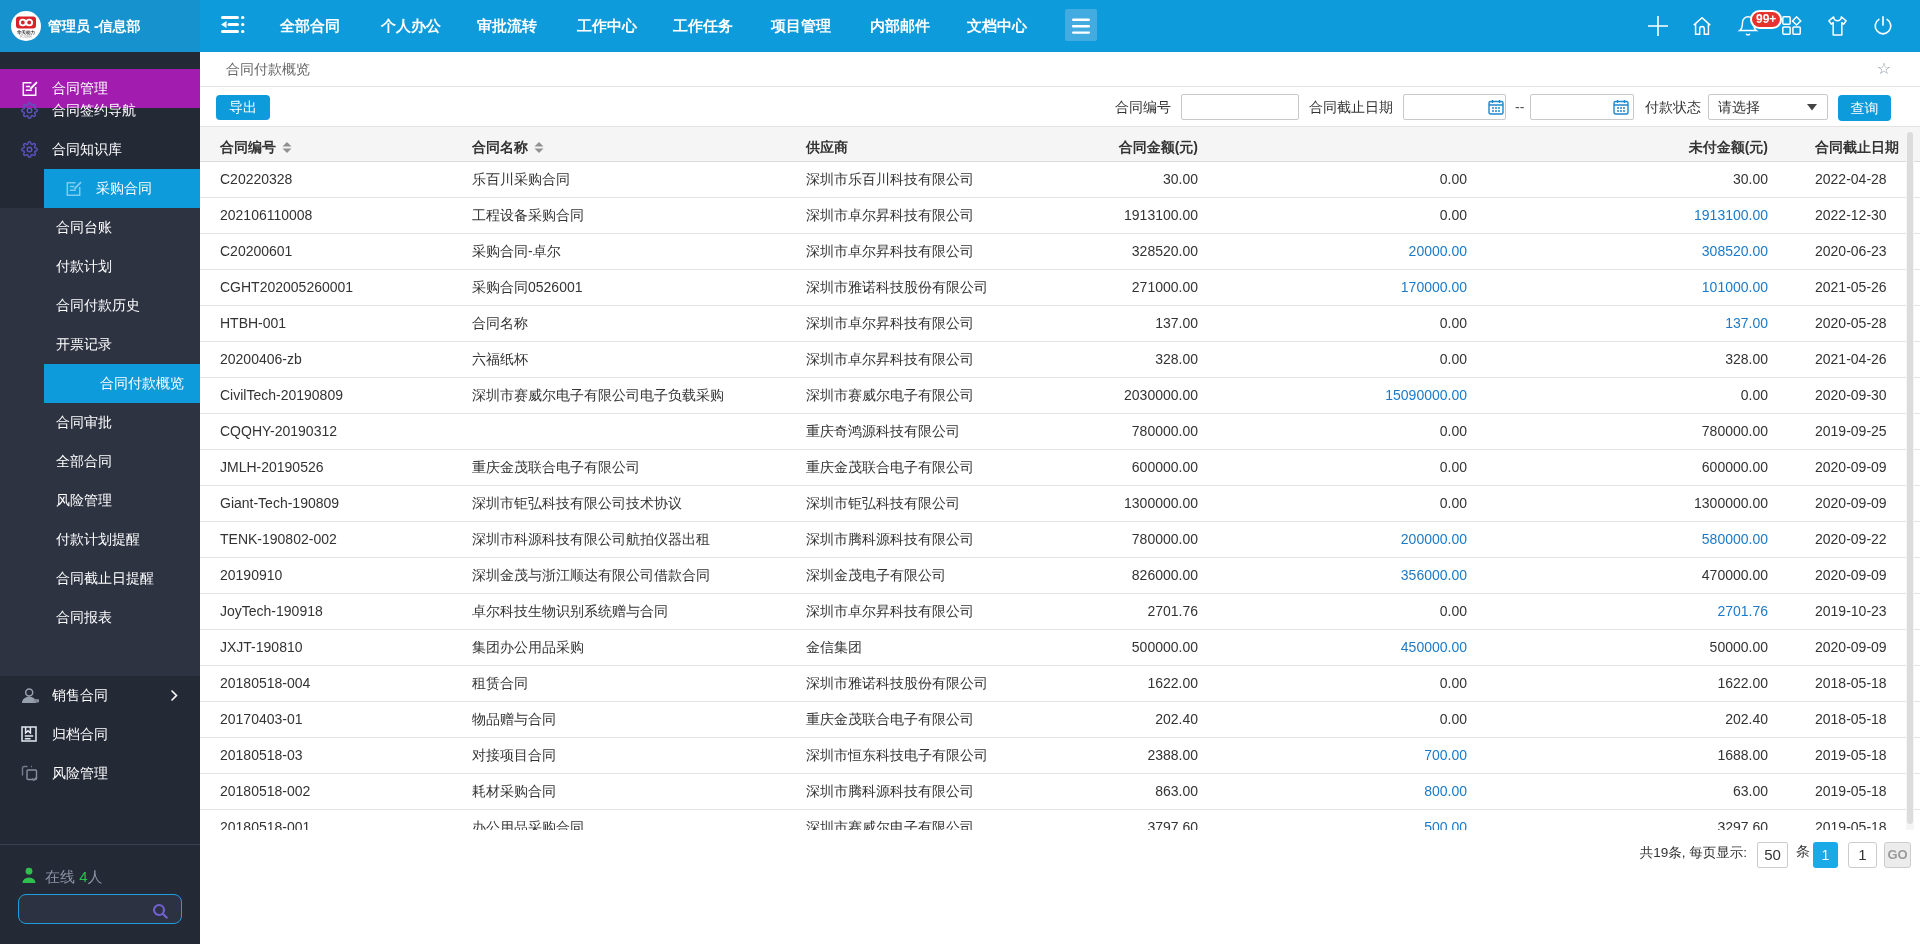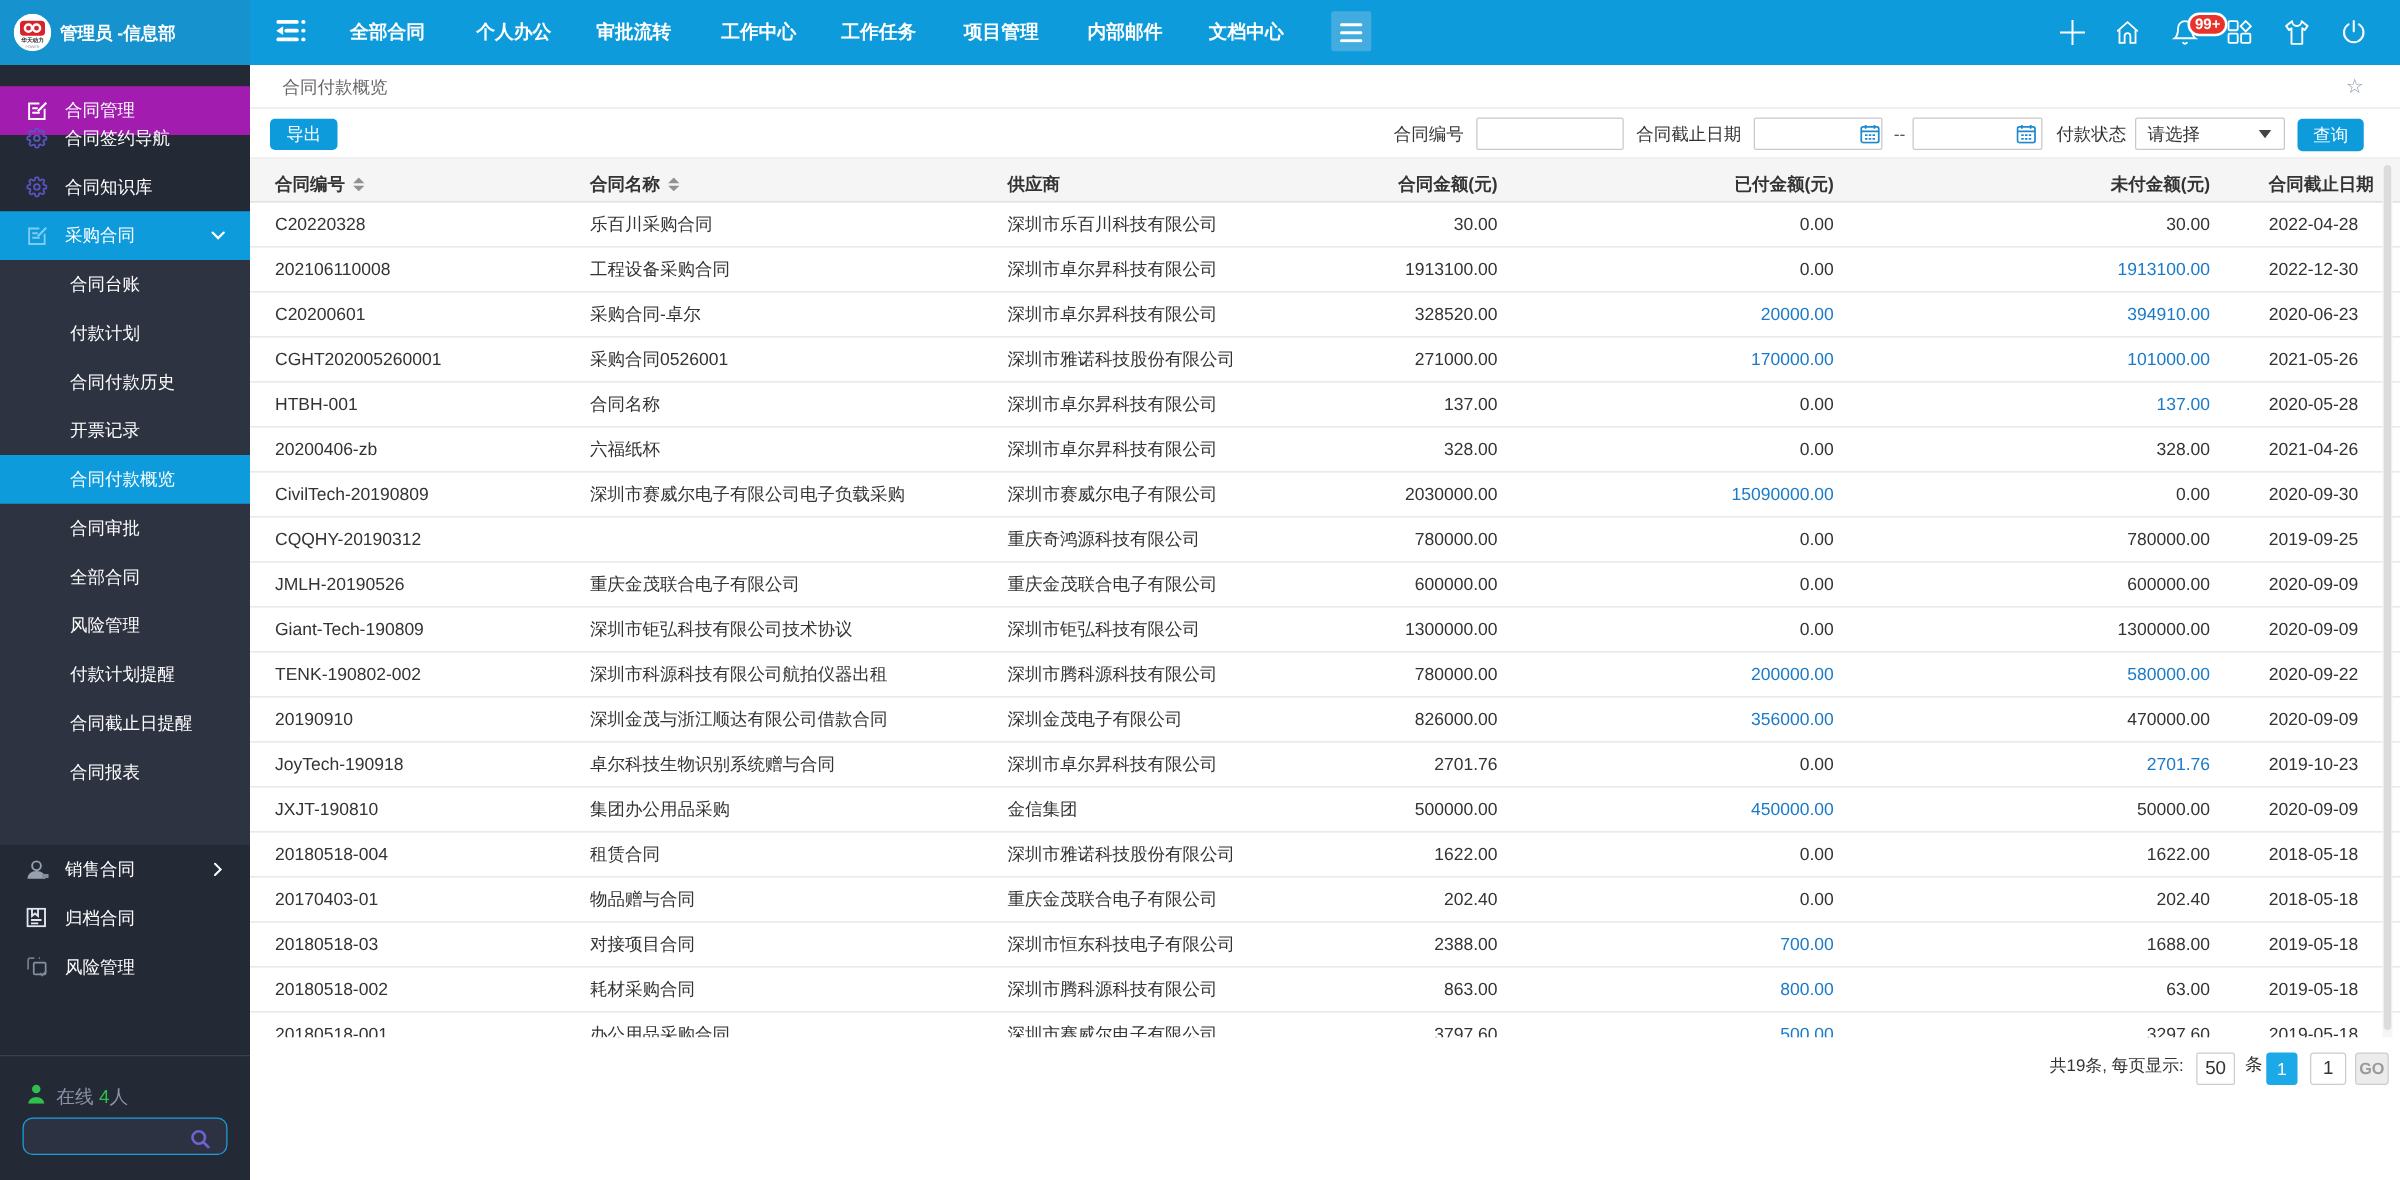--- a/index.html
+++ b/index.html
@@ -10,21 +10,21 @@
 
 #sidebar { position:absolute; left:0; top:0; width:200px; height:944px; background:#242936; }
 #sbhead { position:absolute; left:0; top:0; width:200px; height:52px; background:#1692cf; }
 #sbhead .uname { position:absolute; left:48px; top:0; line-height:52px; color:#fff; font-size:14px; font-weight:700; }
 .mitem { position:absolute; left:0; width:200px; height:39px; color:#fff; font-size:14px; }
 .mitem .txt { position:absolute; left:52px; top:0; line-height:39px; }
 .mitem svg.mi { position:absolute; left:21px; top:11px; }
 .sub { position:absolute; left:0; width:200px; background:#2e3342; }
 .sitem { position:absolute; left:0; width:200px; height:39px; color:#fff; font-size:14px; }
 .sitem .txt { position:absolute; left:56px; top:0; line-height:39px; }
-.blue-bg { background:#0d9bdc; }
+.blue-bg { background:#0d9bdc;margin-left:44px; }
 
 
 #topbar { position:absolute; left:200px; top:0; width:1720px; height:52px; background:#0d9bdc; }
 .nav { position:absolute; top:0; height:52px; line-height:52px; color:#fff; font-size:15px; font-weight:700; transform:translateX(-50%); white-space:nowrap; }
 .ticon { position:absolute; top:15px; }
 
 
 #crumb { position:absolute; left:200px; top:52px; width:1720px; height:35px; background:#fff; border-bottom:1px solid #e3e3e3; }
 #crumb .t { position:absolute; left:26px; top:0; line-height:35px; font-size:14px; color:#666; }
 #crumb .star { position:absolute; right:29px; top:7px; color:#8a97a8; font-size:16px; }
@@ -267,21 +267,20 @@
     <div class="h" style="left:20px">合同编号<svg class="sort" width="10" height="11" viewBox="0 0 10 11">
           <path d="M5 0 L9.5 4.5 H0.5 z" fill="#919191"></path>
           <path d="M5 11 L0.5 6.5 H9.5 z" fill="#919191"></path>
         </svg></div>
     <div class="h" style="left:272px">合同名称<svg class="sort" width="10" height="11" viewBox="0 0 10 11">
           <path d="M5 0 L9.5 4.5 H0.5 z" fill="#919191"></path>
           <path d="M5 11 L0.5 6.5 H9.5 z" fill="#919191"></path>
         </svg></div>
     <div class="h" style="left:606px">供应商</div>
     <div class="h r" style="left:800px;width:198px">合同金额(元)</div>
-    <div class="h r" style="left:1069px;width:198px">已付金额(元)</div>
     <div class="h r" style="left:1370px;width:198px">未付金额(元)</div>
     <div class="h" style="left:1615px">合同截止日期</div>
   </div>
   <div id="rows">
 <div class="row" style="top:35px">
         <div class="c" style="left:20px">C20220328</div>
         <div class="c" style="left:272px">乐百川采购合同</div>
         <div class="c" style="left:606px">深圳市乐百川科技有限公司</div>
         <div class="c r" style="left:800px;width:198px">30.00</div>
         <div class="c r" style="left:1069px;width:198px">0.00</div>
@@ -296,21 +295,21 @@
         <div class="c r" style="left:1069px;width:198px">0.00</div>
         <div class="c r" style="left:1370px;width:198px"><a class="lk">1913100.00</a></div>
         <div class="c" style="left:1615px">2022-12-30</div>
       </div>
 <div class="row" style="top:107px">
         <div class="c" style="left:20px">C20200601</div>
         <div class="c" style="left:272px">采购合同-卓尔</div>
         <div class="c" style="left:606px">深圳市卓尔昇科技有限公司</div>
         <div class="c r" style="left:800px;width:198px">328520.00</div>
         <div class="c r" style="left:1069px;width:198px"><a class="lk">20000.00</a></div>
-        <div class="c r" style="left:1370px;width:198px"><a class="lk">394910.00</a></div>
+        <div class="c r" style="left:1370px;width:198px"><a class="lk">308520.00</a></div>
         <div class="c" style="left:1615px">2020-06-23</div>
       </div>
 <div class="row" style="top:143px">
         <div class="c" style="left:20px">CGHT202005260001</div>
         <div class="c" style="left:272px">采购合同0526001</div>
         <div class="c" style="left:606px">深圳市雅诺科技股份有限公司</div>
         <div class="c r" style="left:800px;width:198px">271000.00</div>
         <div class="c r" style="left:1069px;width:198px"><a class="lk">170000.00</a></div>
         <div class="c r" style="left:1370px;width:198px"><a class="lk">101000.00</a></div>
         <div class="c" style="left:1615px">2021-05-26</div>

